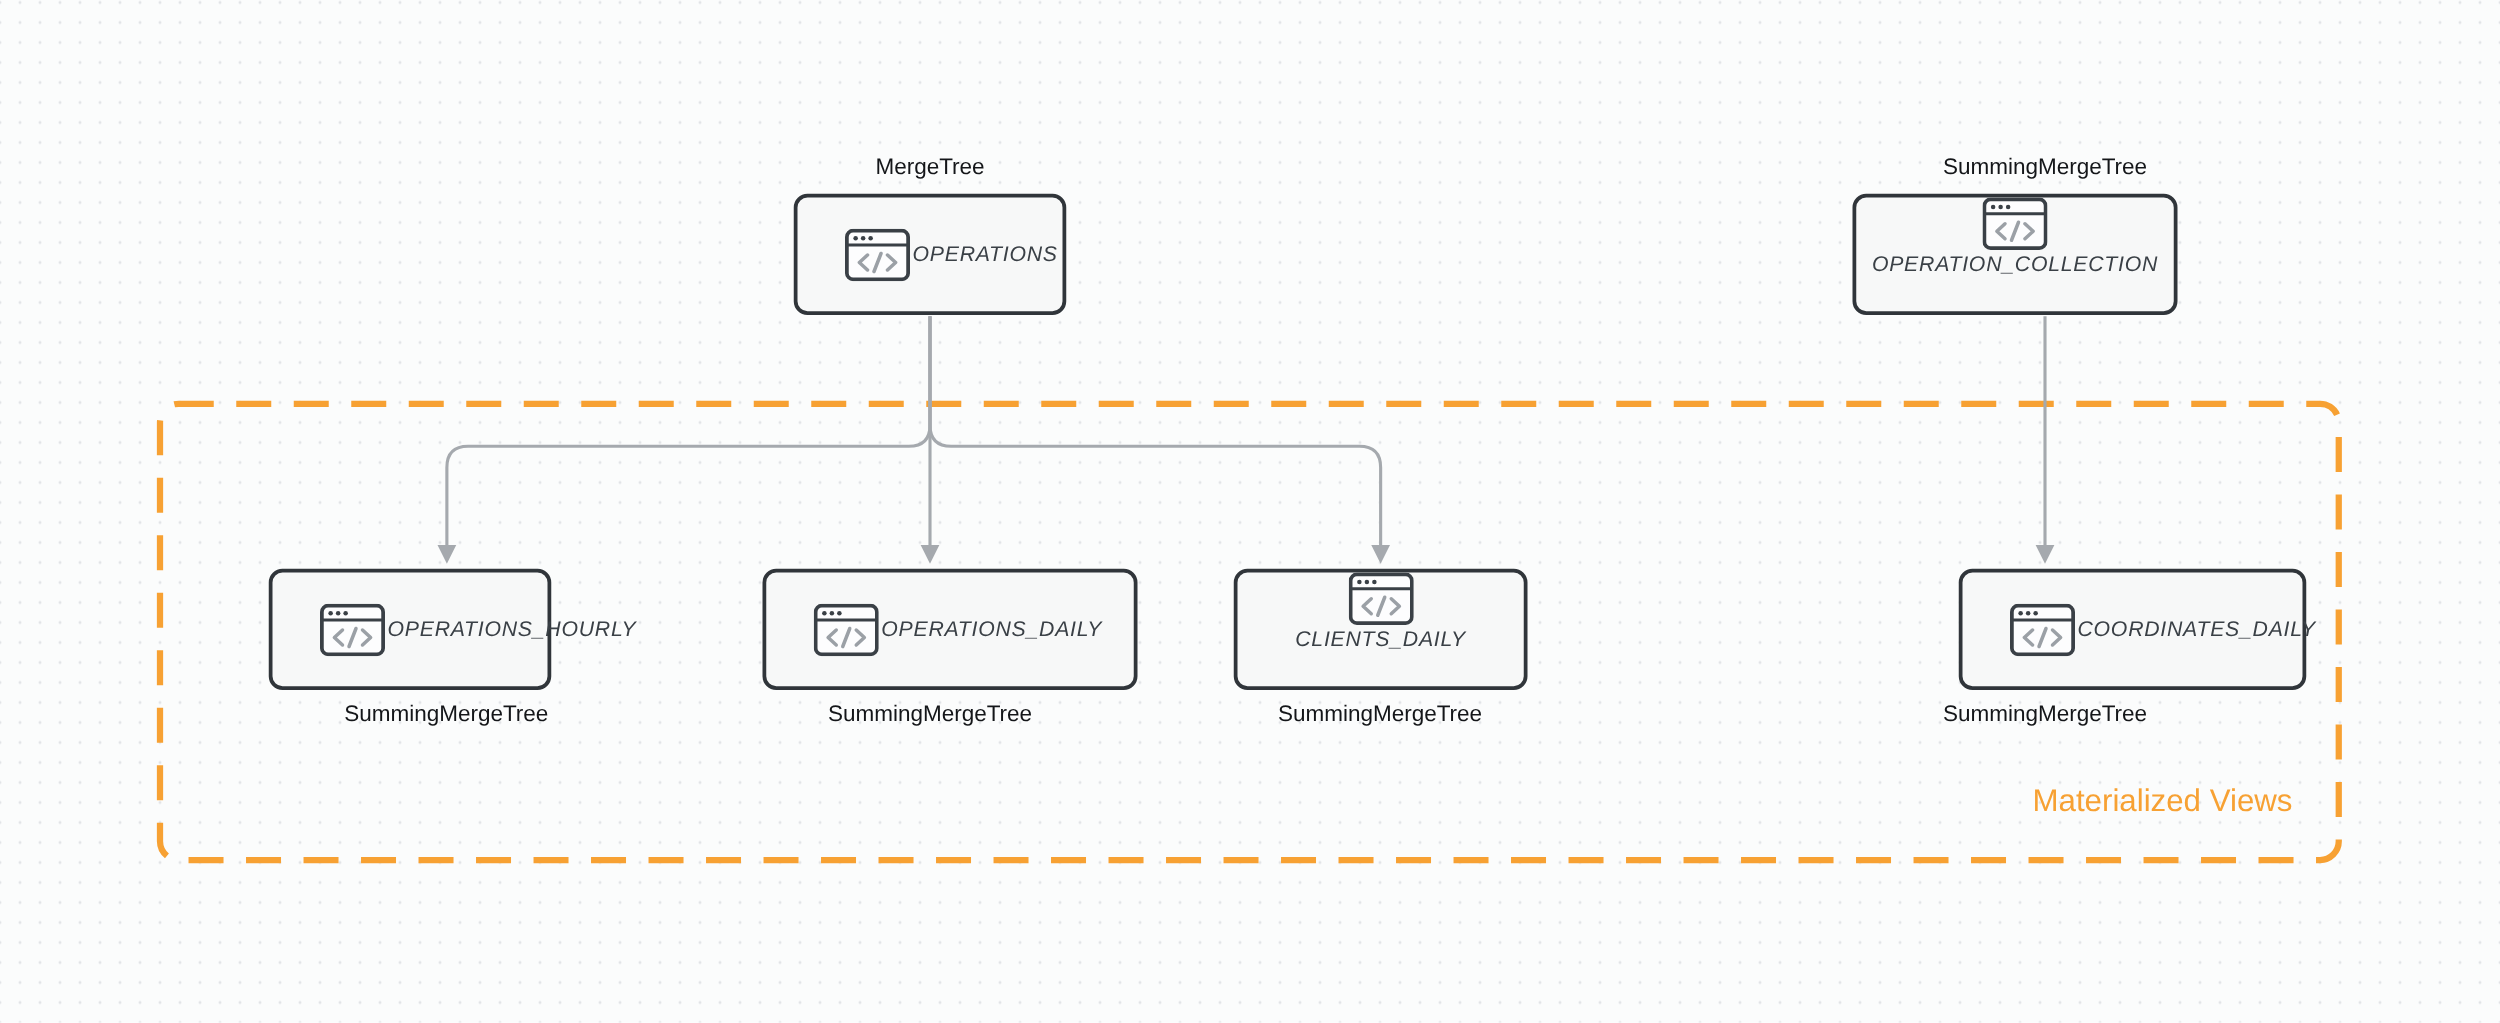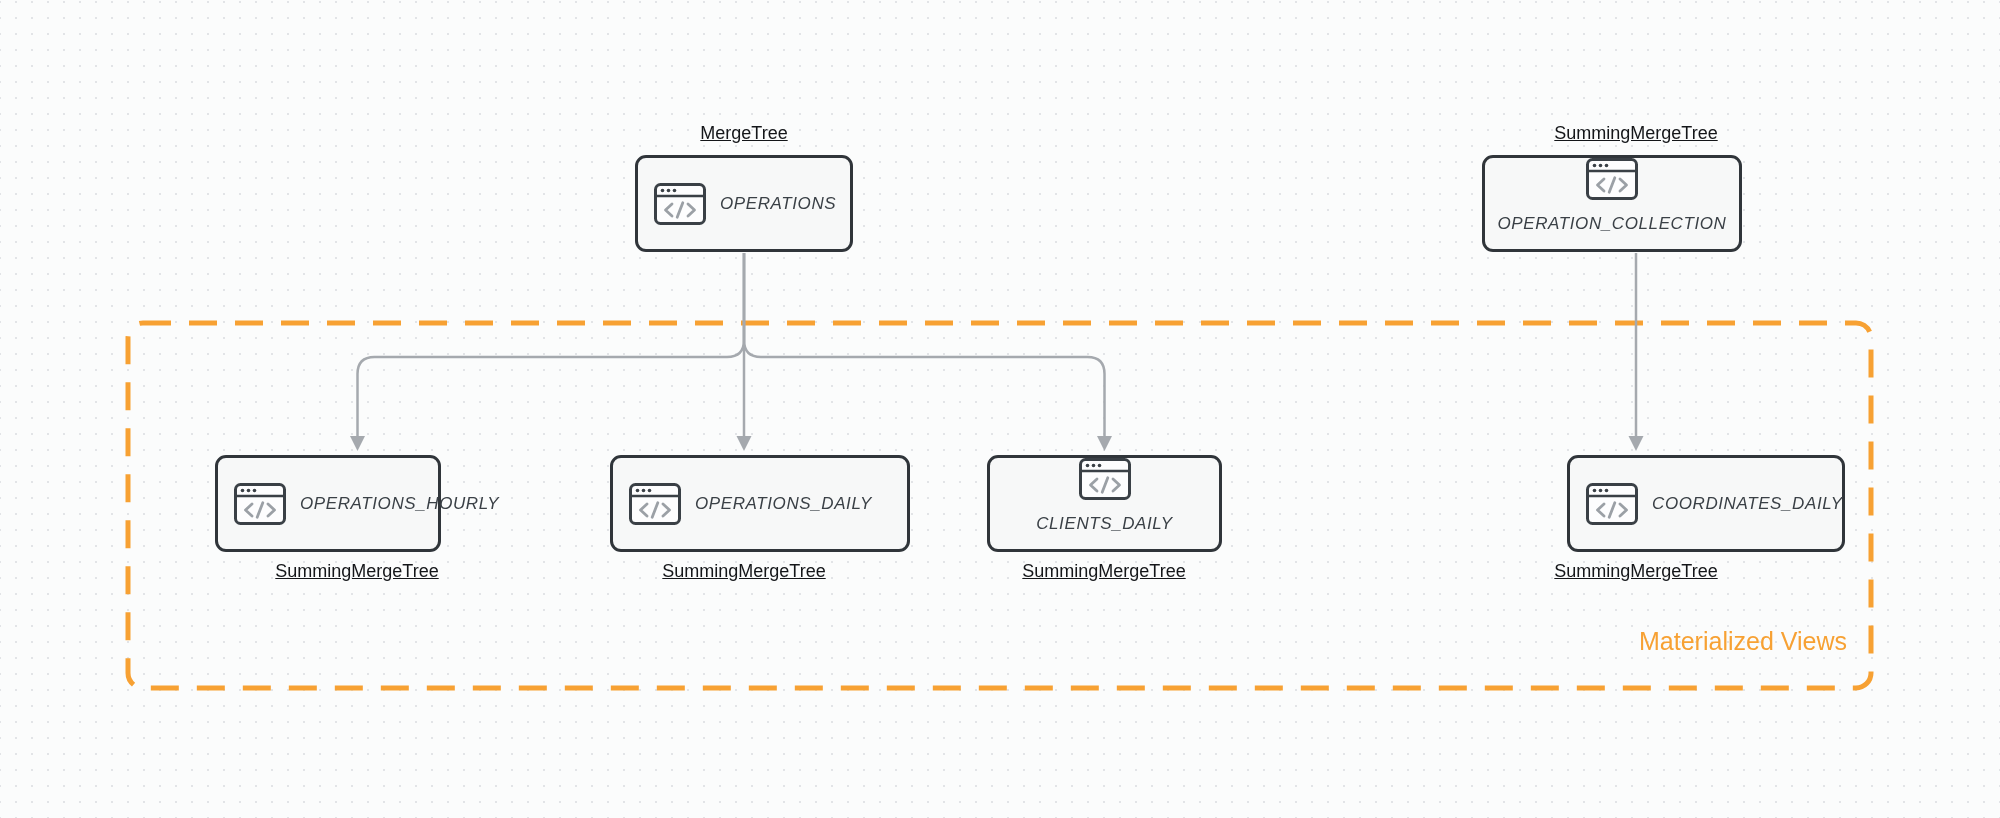--- a/index.html
+++ b/index.html
@@ -27,22 +27,22 @@
     top: 0;
     width: 2000px;
     height: 818px;
   }
   .node {
     position: absolute;
     height: 97px;
     box-sizing: border-box;
     display: flex;
     align-items: center;
-    gap: 14px;
-    padding: 0 16px;
+    gap: 2px;
+    padding: 0 38px;
     background: #F7F8F8;
     border: 3px solid #30353A;
     border-radius: 11px;
   }
   .node .icon {
     width: 52px;
     height: 42px;
     flex: 0 0 auto;
   }
   .table-name {
@@ -53,30 +53,28 @@
     white-space: nowrap;
   }
   .engine-label {
     position: absolute;
     transform: translateX(-50%);
     font-size: 18px;
     line-height: 20px;
     color: #141619;
     white-space: nowrap;
     text-align: left;
-    text-decoration: underline;
   }
   .region-label {
     position: absolute;
     transform: translateX(-50%);
     font-size: 25px;
     font-weight: 500;
     color: #F7A133;
     white-space: nowrap;
-    margin-left: 13px;
   }
 </style>
 </head>
 <body>
 
 <svg width="0" height="0" style="position:absolute">
   <symbol id="code-window" viewBox="0 0 52 42">
     <rect x="1.5" y="1.5" width="49" height="39" rx="5" fill="#FDFDFE" stroke="#3A4046" stroke-width="3"></rect>
     <line x1="2" y1="13" x2="50" y2="13" stroke="#3A4046" stroke-width="2.5"></line>
     <circle cx="8.5" cy="7.5" r="1.8" fill="#3A4046"></circle>

